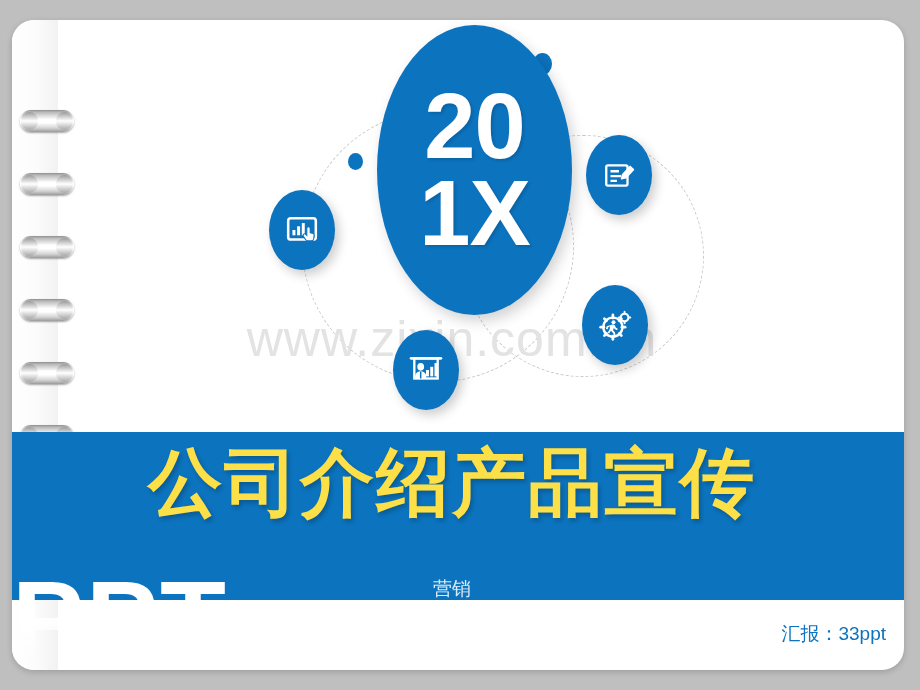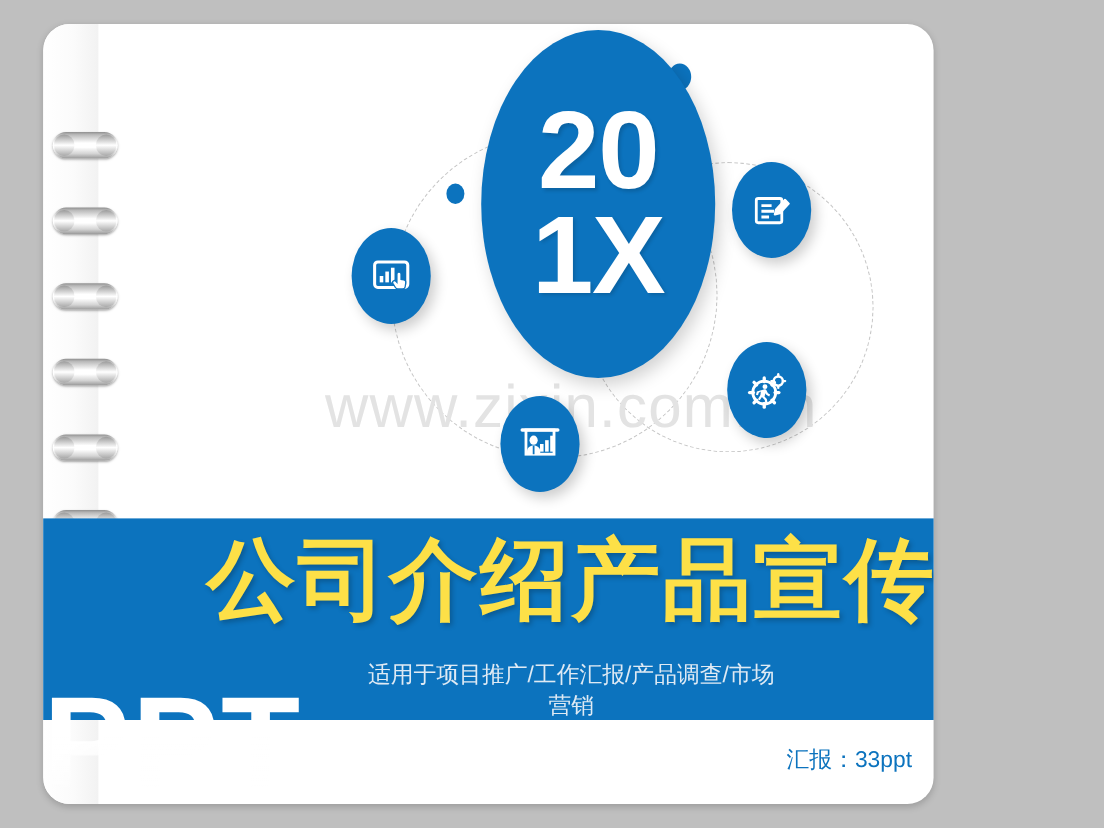--- a/index.html
+++ b/index.html
@@ -7,26 +7,27 @@
     width:920px;height:690px;
     background:#bfbfbf;
     font-family:"Liberation Sans","DejaVu Sans",sans-serif;
     overflow:hidden;
     position:relative;
   }
 
   
   #slide{
     position:absolute;
-    left:36px; top:20px;
-    width:742px; height:650px;
+    left:12px; top:20px;
+    width:852px; height:650px;
     background:#ffffff;
     border-radius:22px;
     overflow:hidden;
     box-shadow:0 2px 6px rgba(0,0,0,.18);
+    padding-left:40px;
   }
 
   
   #paper-shade{
     position:absolute;left:0;top:0;width:46px;height:100%;
     background:linear-gradient(to right,#ffffff 0%,#fbfbfb 55%,#f2f2f2 100%);
     pointer-events:none;
   }
 
   
@@ -273,21 +274,21 @@
   <div class="ring" style="top:153px;"></div>
   <div class="ring" style="top:216px;"></div>
   <div class="ring" style="top:279px;"></div>
   <div class="ring" style="top:342px;"></div>
   <div class="ring" style="top:405px;"></div>
 
   <div id="band">
     <div id="band-inner">
       <div id="main-title">公司介绍产品宣传</div>
       <div id="subtitle">
-        <span>适用于项目推广/工作汇报/产品调查/市场</span><br>
+        <br>
         <span>营销</span>
       </div>
     </div>
   </div>
 
   <div id="ppt-word">
     <span class="reflect">PPT</span>
   </div>
 
   <div id="meta">

